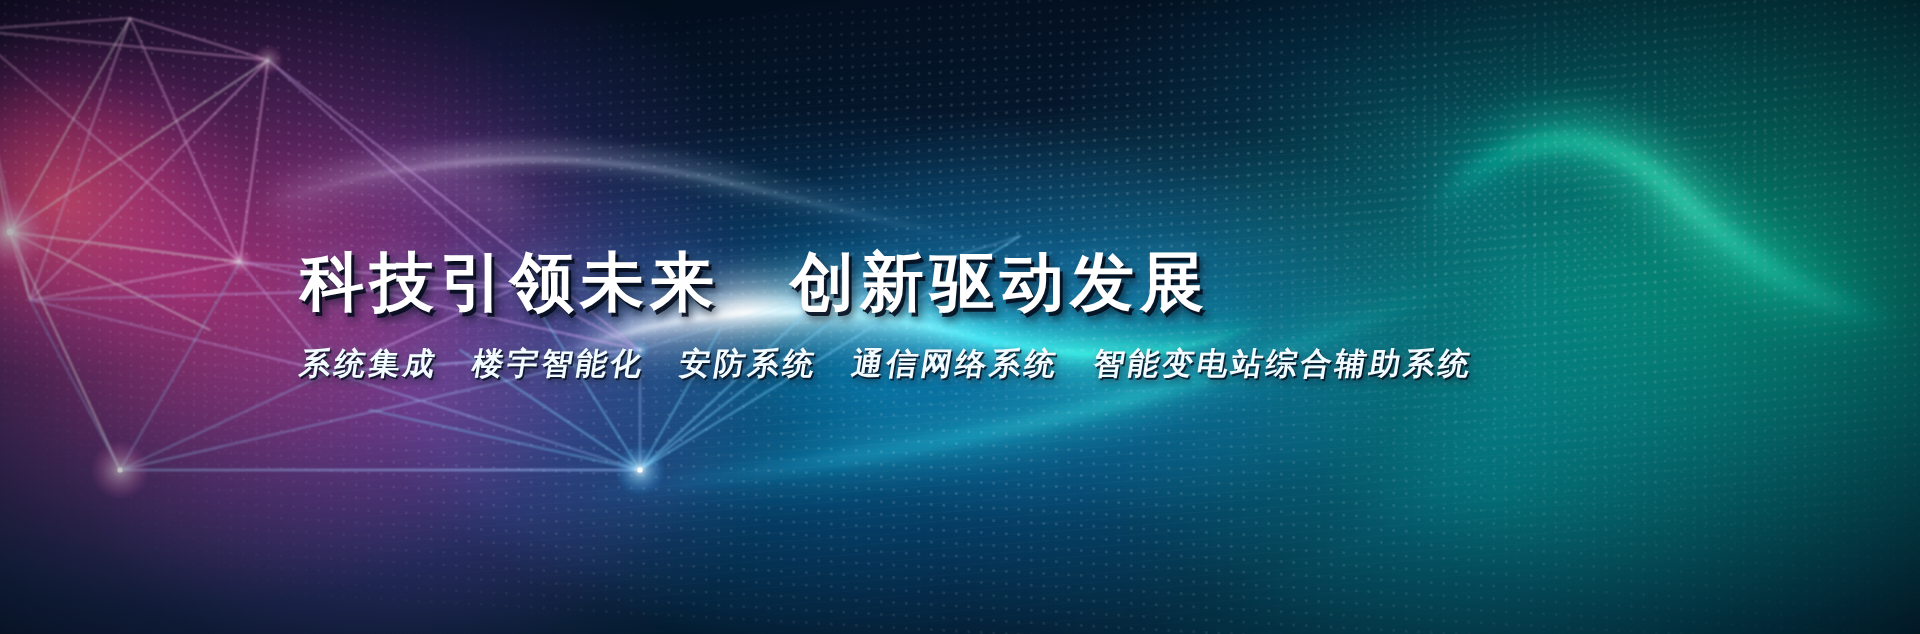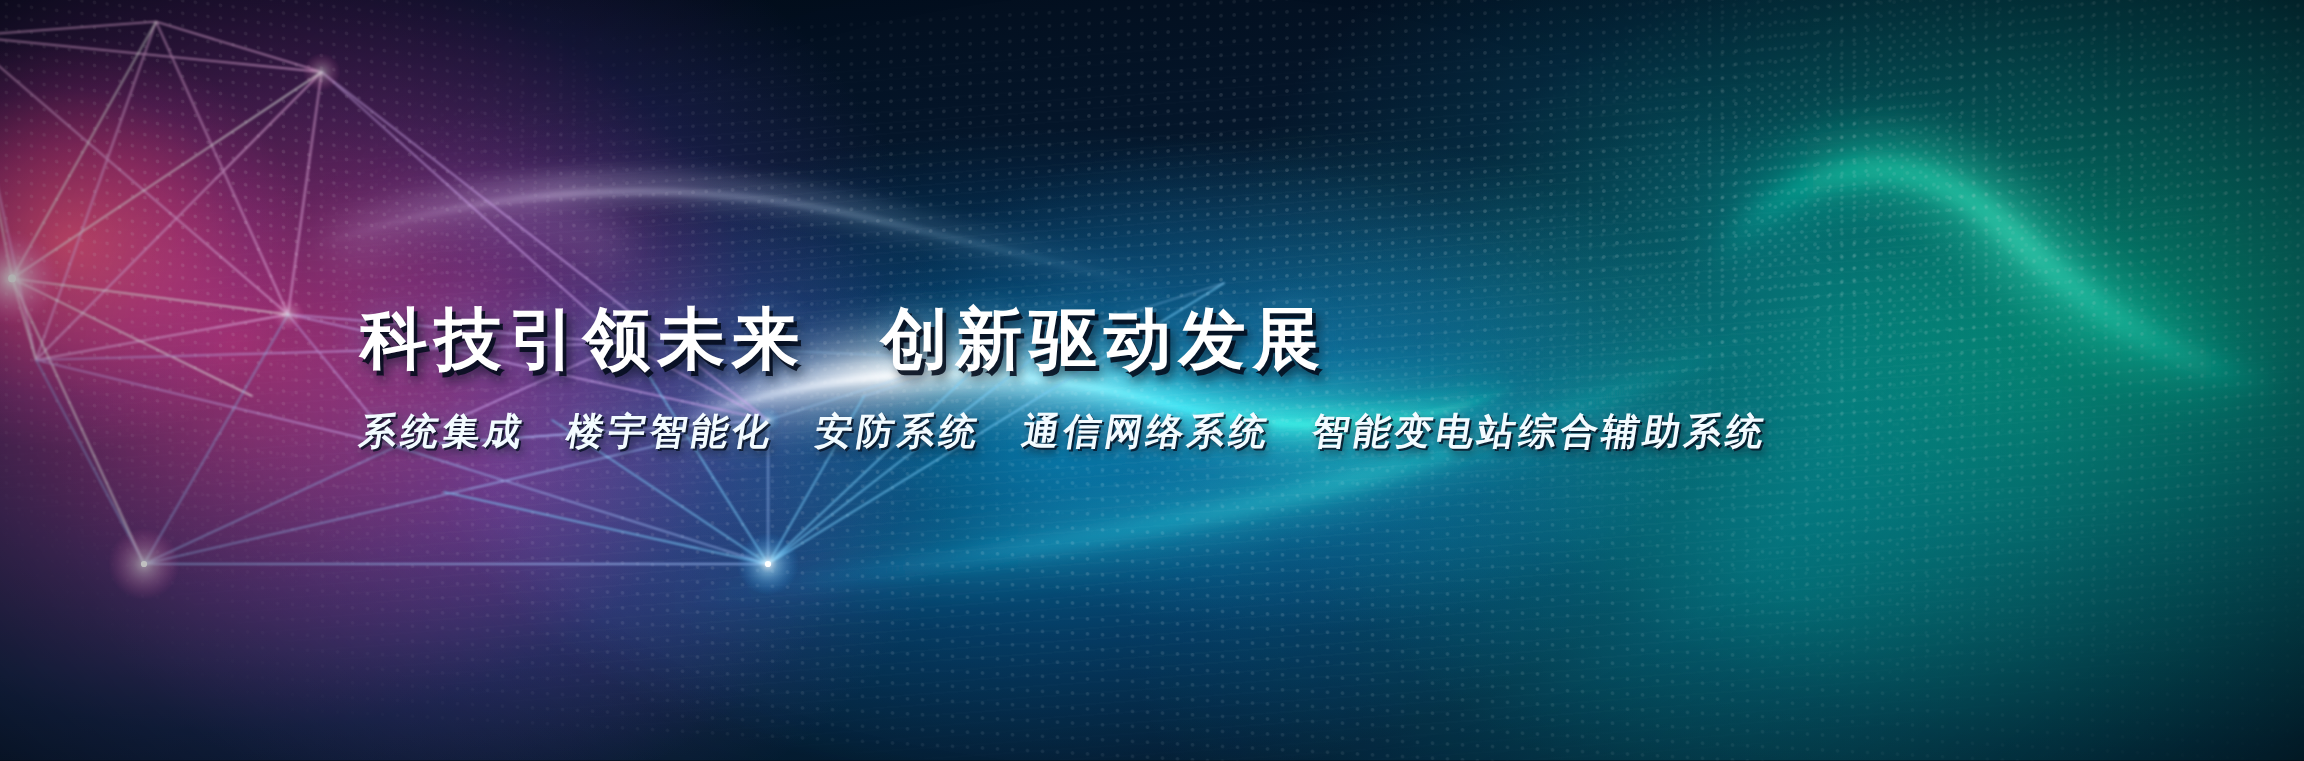--- a/index.html
+++ b/index.html
@@ -112,21 +112,21 @@
   #text-block{
     position:absolute;
     left:0;top:0;width:1920px;height:634px;
     display:flex;flex-direction:column;
     align-items:flex-start;justify-content:center;
     padding-left:300px;
     z-index:20;
   }
   #headline{
     color:#ffffff;
-    font-size:56px;
+    font-size:64px;
     font-weight:700;
     letter-spacing:6px;
     line-height:1.06;
     white-space:pre;
     margin:0 0 26px 0;
     text-shadow:
        3px 4px 0 rgba(4,12,28,.88),
        5px 7px 10px rgba(2,8,20,.70),
        0 0 26px rgba(120,200,255,.28);
   }

